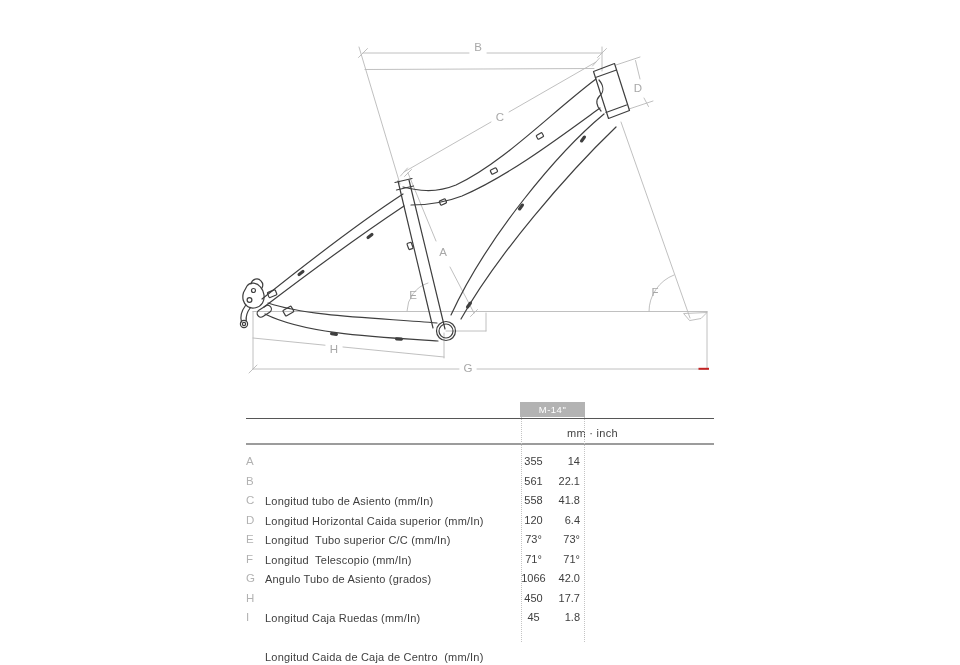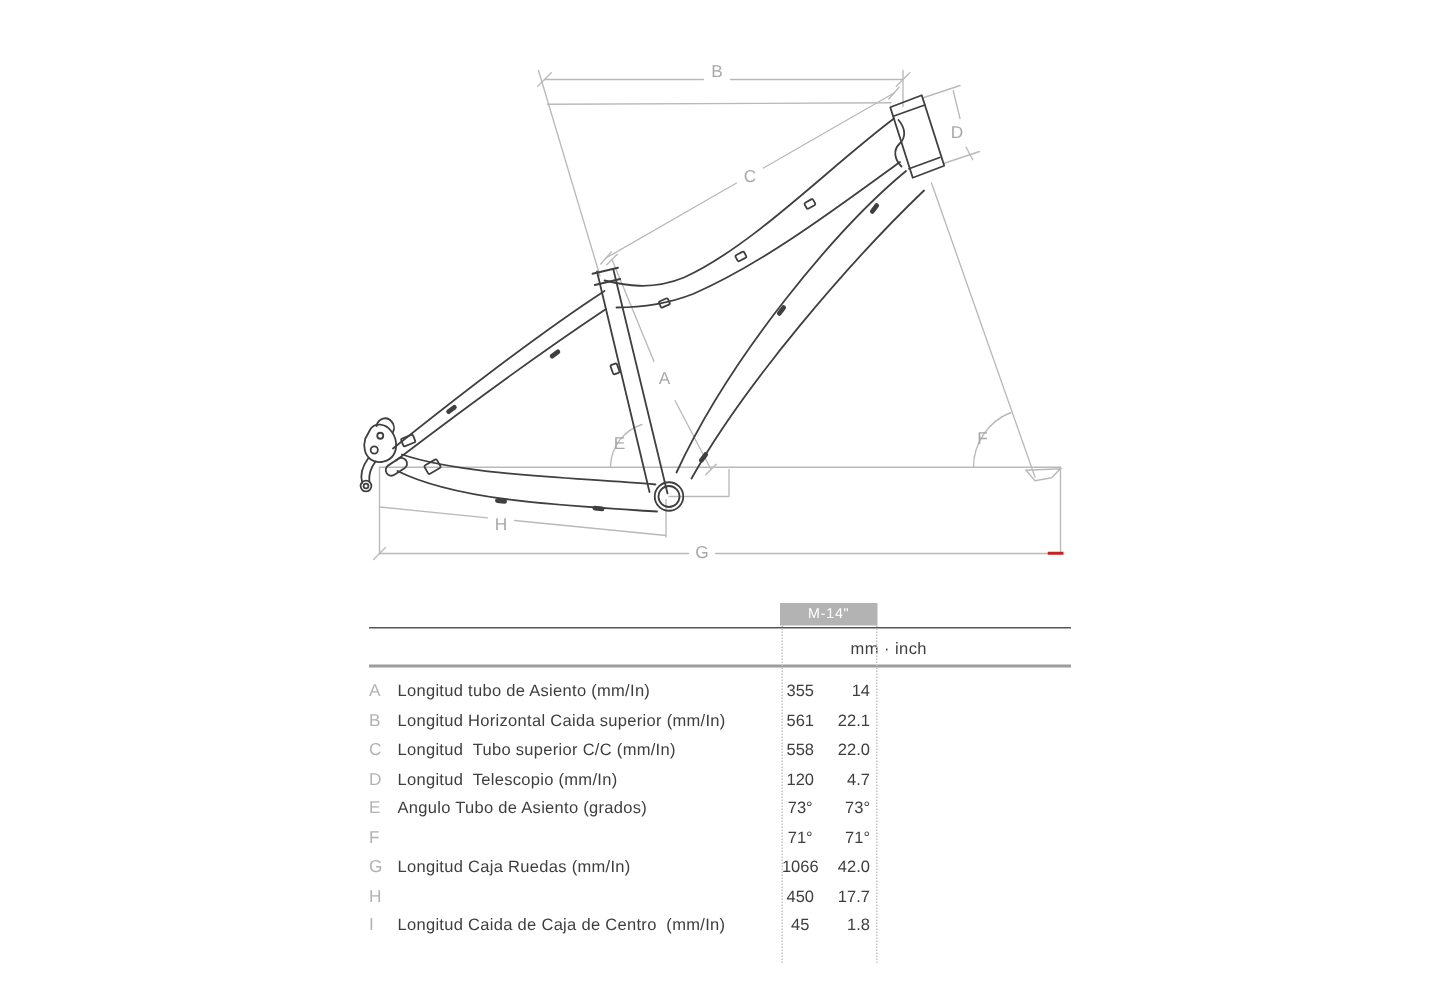--- a/index.html
+++ b/index.html
@@ -21,21 +21,21 @@
     position:absolute;left:521px;top:425px;width:63px;height:16px;
     font-size:11px;color:#3e3e3e;display:flex;align-items:center;justify-content:center;letter-spacing:.3px;margin-left:40px;
   }
   .dotted-col{position:absolute;top:417px;height:225px;width:0;border-left:1px dotted #c4c4c4;}
   .dotted-col.left{left:521px;}
   .dotted-col.right{left:584px;}
   .spec-rows{position:absolute;left:0;top:452px;width:960px;}
   .spec-row{position:relative;height:19.5px;}
   .spec-row span{position:absolute;top:0;height:19.5px;line-height:19.5px;white-space:pre;}
   .c-letter{left:246px;width:16px;font-size:11.5px;color:#b2b2b2;}
-  .c-label{left:265px;font-size:11px;color:#3e3e3e;letter-spacing:.2px;}
+  .c-label{left:265px;font-size:11px;color:#3e3e3e;letter-spacing:.2px;margin-top:40px;}
   .c-mm{left:518px;width:31px;text-align:center;font-size:11px;color:#3e3e3e;}
   .c-inch{left:551px;width:29px;text-align:right;font-size:11px;color:#3e3e3e;}
 </style>
 </head>
 <body>
 
 <div class="screen">
 
   <svg width="960" height="395" viewBox="0 0 960 395">
 
@@ -152,27 +152,27 @@
       <div class="spec-row">
         <span class="c-letter">B</span>
         <span class="c-label">Longitud Horizontal Caida superior (mm/In)</span>
         <span class="c-mm">561</span>
         <span class="c-inch">22.1</span>
       </div>
       <div class="spec-row">
         <span class="c-letter">C</span>
         <span class="c-label">Longitud  Tubo superior C/C (mm/In)</span>
         <span class="c-mm">558</span>
-        <span class="c-inch">22.0</span>
+        <span class="c-inch">41.8</span>
       </div>
       <div class="spec-row">
         <span class="c-letter">D</span>
         <span class="c-label">Longitud  Telescopio (mm/In)</span>
         <span class="c-mm">120</span>
-        <span class="c-inch">4.7</span>
+        <span class="c-inch">6.4</span>
       </div>
       <div class="spec-row">
         <span class="c-letter">E</span>
         <span class="c-label">Angulo Tubo de Asiento (grados)</span>
         <span class="c-mm">73°</span>
         <span class="c-inch">73°</span>
       </div>
       <div class="spec-row">
         <span class="c-letter">F</span>
         <span class="c-mm">71°</span>

